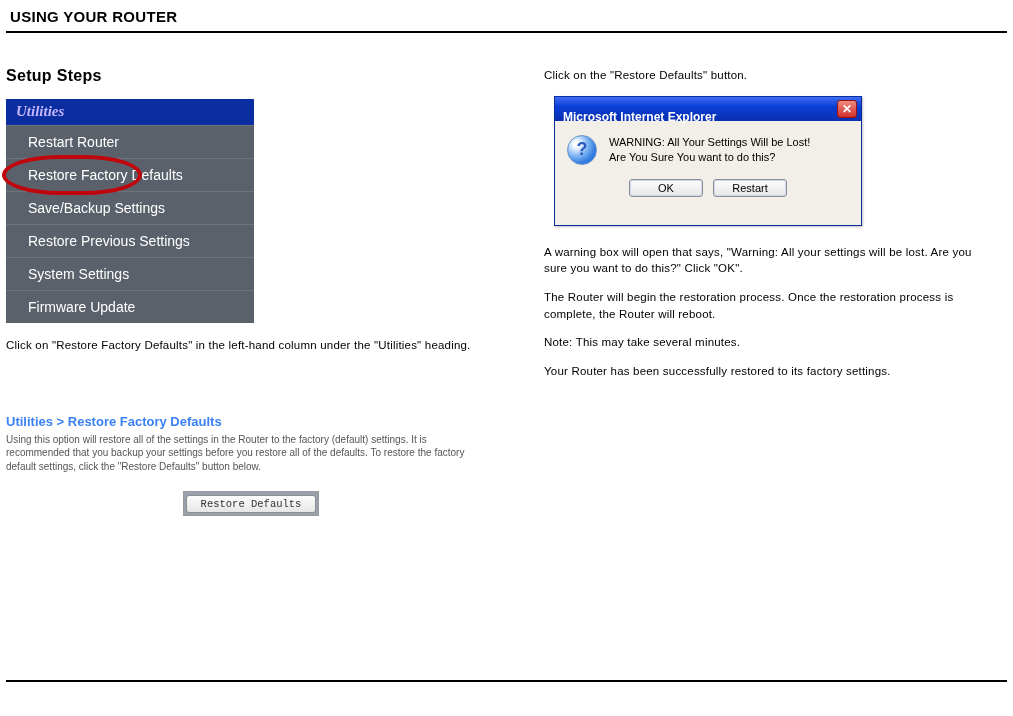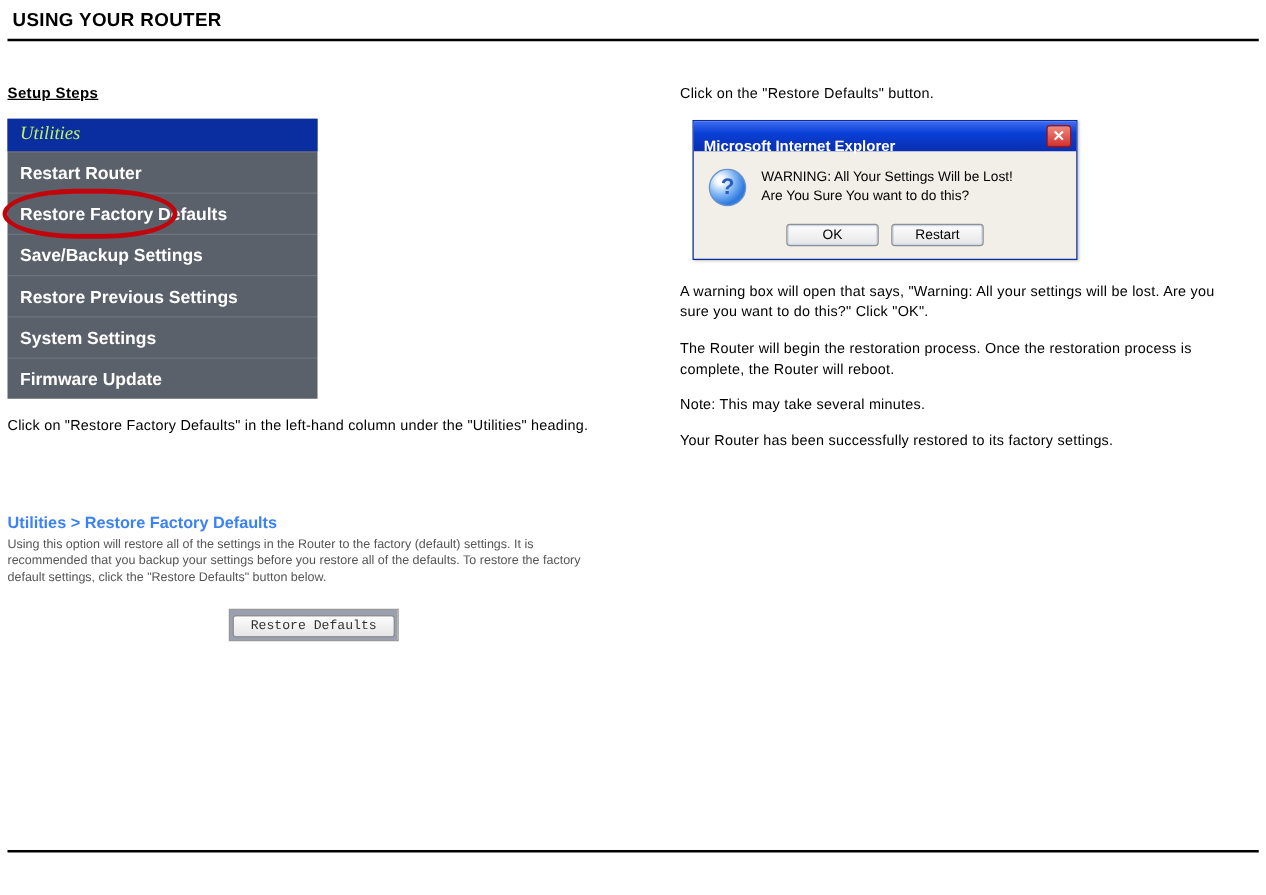--- a/index.html
+++ b/index.html
@@ -14,27 +14,27 @@
   .page-header {
     font-size: 15px;
     font-weight: bold;
     letter-spacing: 0.3px;
     padding: 8px 0 6px 10px;
   }
   .hr-top { border: none; border-top: 2px solid #000; margin: 0 6px 34px 6px; }
   .content { display: flex; gap: 48px; padding: 0 6px; }
   .left-col { width: 490px; }
   .right-col { width: 440px; }
-  .section-title { font-size: 12px; font-weight: bold; letter-spacing: 0.3px; margin-bottom: 14px; text-decoration: underline; }
+  .section-title { font-size: 16px; font-weight: bold; letter-spacing: 0.3px; margin-bottom: 14px; }
   .body-text { font-size: 11.5px; letter-spacing: 0.2px; line-height: 1.45; margin-bottom: 12px; }
 
   
   .utilities-box { width: 248px; background: #5b616b; margin-bottom: 14px; }
-  .util-head { background: #0a2ea0; color: #bef264; font-family: "Times New Roman", serif; font-style: italic; font-weight: normal; font-size: 15px; padding: 4px 10px 5px 10px; }
-  .util-item { color: #fff; font-size: 14px; padding: 8px 10px; border-top: 1px solid rgba(255,255,255,0.12); font-family: Arial, sans-serif; font-weight: bold; }
+  .util-head { background: #0a2ea0; color: #c4b5fd; font-family: "Times New Roman", serif; font-style: italic; font-weight: bold; font-size: 15px; padding: 4px 10px 5px 10px; }
+  .util-item { color: #fff; font-size: 14px; padding: 8px 22px; border-top: 1px solid rgba(255,255,255,0.12); font-family: Arial, sans-serif; }
   .util-item.circled { position: relative; }
   .oval { position: absolute; left: -4px; right: 112px; top: -4px; bottom: -4px; border: 4px solid #c0050c; border-radius: 50% / 60%; pointer-events: none; }
 
   
   .restore-panel { margin-top: 60px; }
   .restore-breadcrumb { color: #3b82f6; font-weight: bold; font-size: 13px; margin-bottom: 4px; }
   .restore-desc { font-size: 10px; line-height: 1.35; color: #555; max-width: 468px; }
   .btn-row { text-align: center; margin-top: 18px; font-family: Liberation Mono, monospace; }
   .xp-btn-frame { display: inline-block; background: linear-gradient(#9aa0ad,#9aa0ad); padding: 2px; border: 1px solid #999; }
   .xp-btn-inner { display: inline-block; background: linear-gradient(#fdfdfd,#e6e6e6); border: 1px solid #8f8f8f; border-radius: 3px; padding: 2px 14px; font-size: 10.5px; color: #333; }
@@ -42,21 +42,21 @@
   
   .dialog-wrap { margin: 10px 0 18px 10px; }
   .ie-dialog { width: 308px; border: 1px solid #0a2c9e; box-shadow: 1px 1px 2px rgba(0,0,0,0.25); background: #f1efe7; }
   .ie-titlebar { display: flex; align-items: center; justify-content: space-between; height: 24px; background: linear-gradient(#3f6df2,#093fd6 40%,#0a2fb0); padding: 0 4px 0 8px; }
   .ie-title { color: #fff; font-size: 12px; font-weight: bold; margin-top: 16px; }
   .ie-close { width: 20px; height: 18px; border-radius: 3px; background: linear-gradient(#f08a7e,#d2302d); border: 1px solid #9a1310; display: flex; align-items: center; justify-content: center; color: #fff; font-size: 12px; font-weight: bold; line-height: 1; }
   .ie-body { padding: 14px 12px 6px 12px; display: flex; gap: 12px; }
   .ie-icon { width: 30px; height: 30px; border-radius: 50%; background: radial-gradient(circle at 30% 30%, #fff 0%, #fff 10%, #7fb5f4 42%, #2f7ae0 70%); border: 1px solid #6a93c9; position: relative; flex-shrink: 0; }
   .ie-q { position: absolute; inset: 0; display: flex; align-items: center; justify-content: center; color: #2a5cbb; font-weight: bold; font-size: 18px; }
   .ie-msg { font-size: 11px; line-height: 1.35; }
-  .ie-buttons { display: flex; gap: 10px; justify-content: center; padding: 8px 0 10px; }
+  .ie-buttons { display: flex; gap: 10px; justify-content: center; padding: 8px 0 28px; }
   .ie-btn { min-width: 74px; text-align: center; background: linear-gradient(#fdfdfd,#e6e6e6); border: 1px solid #8f8f8f; border-radius: 3px; padding: 2px 10px; font-size: 11px; box-shadow: inset 0 0 0 1px #c9d7f0; }
 
   .hr-bottom { border: none; border-top: 2px solid #000; position: absolute; left: 6px; right: 6px; top: 680px; }
   .page-num { position: absolute; width: 100%; text-align: center; top: 692px; font-size: 11px; font-weight: bold; margin-top: 30px; }
 </style>
 </head>
 <body>
 
 <div class="page-header">USING YOUR ROUTER</div>
 <hr class="hr-top">

